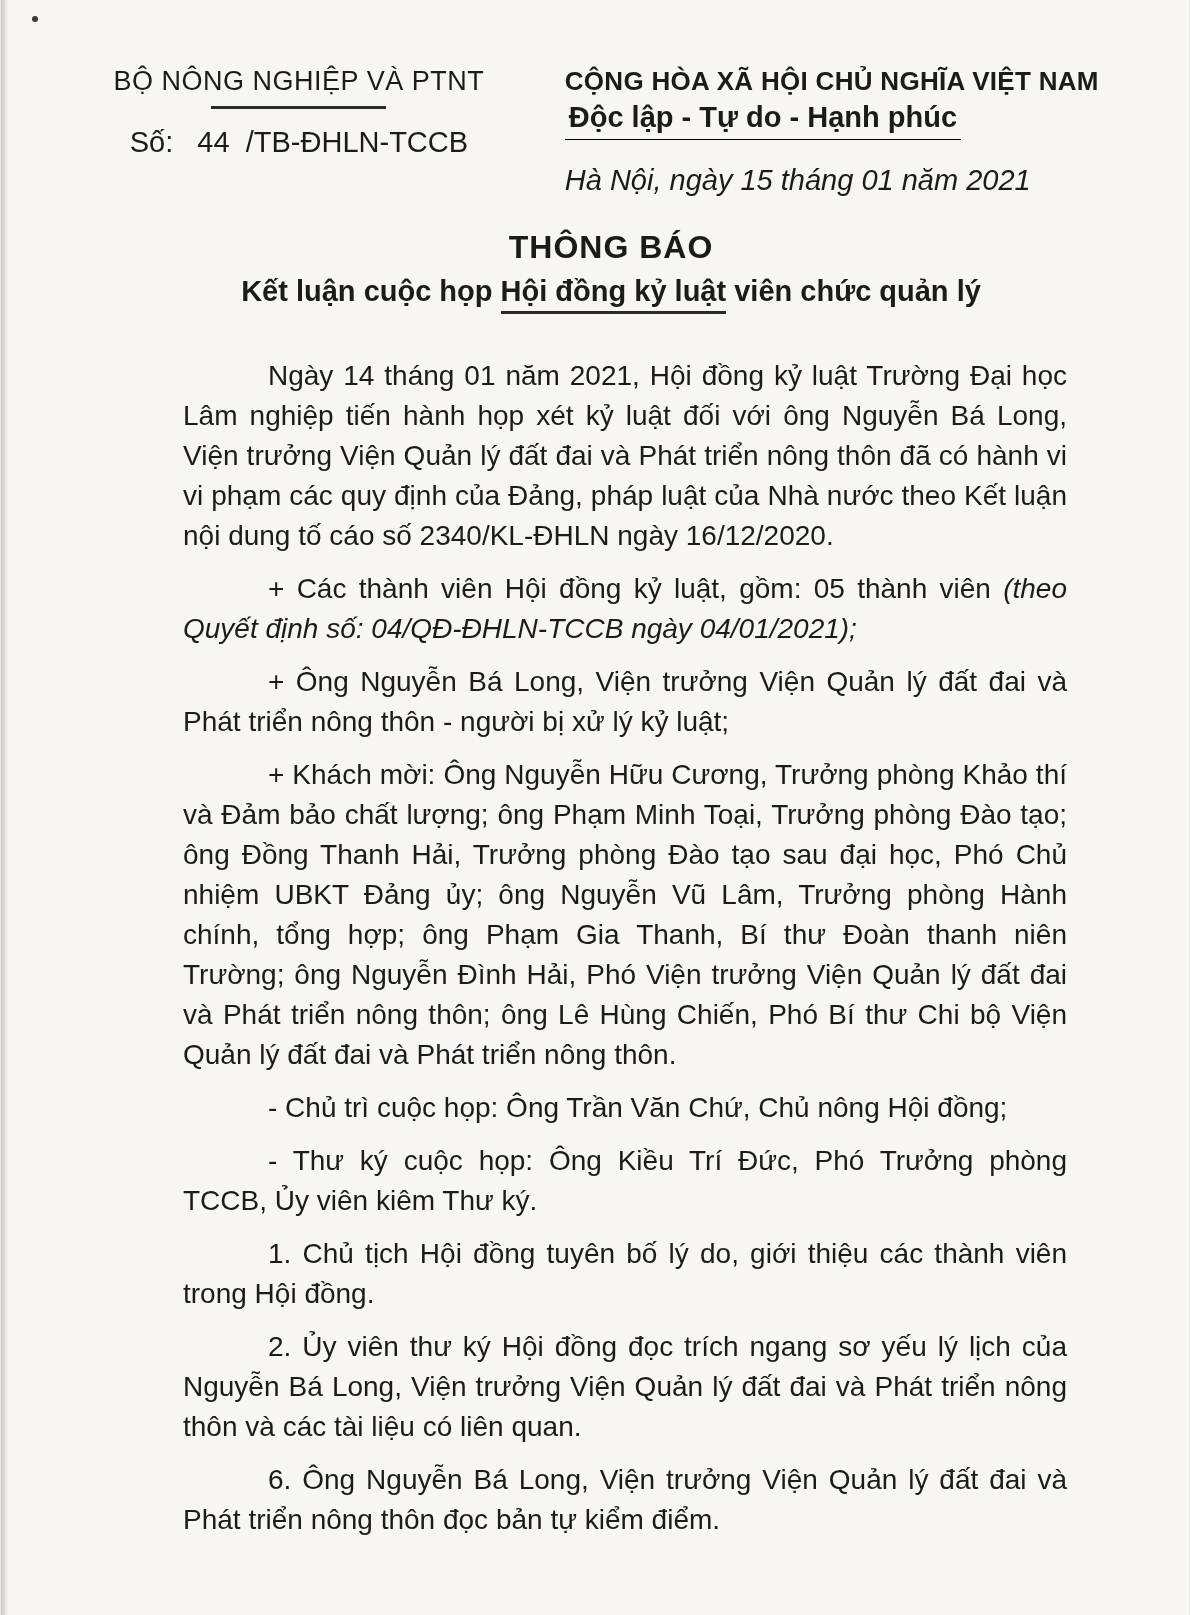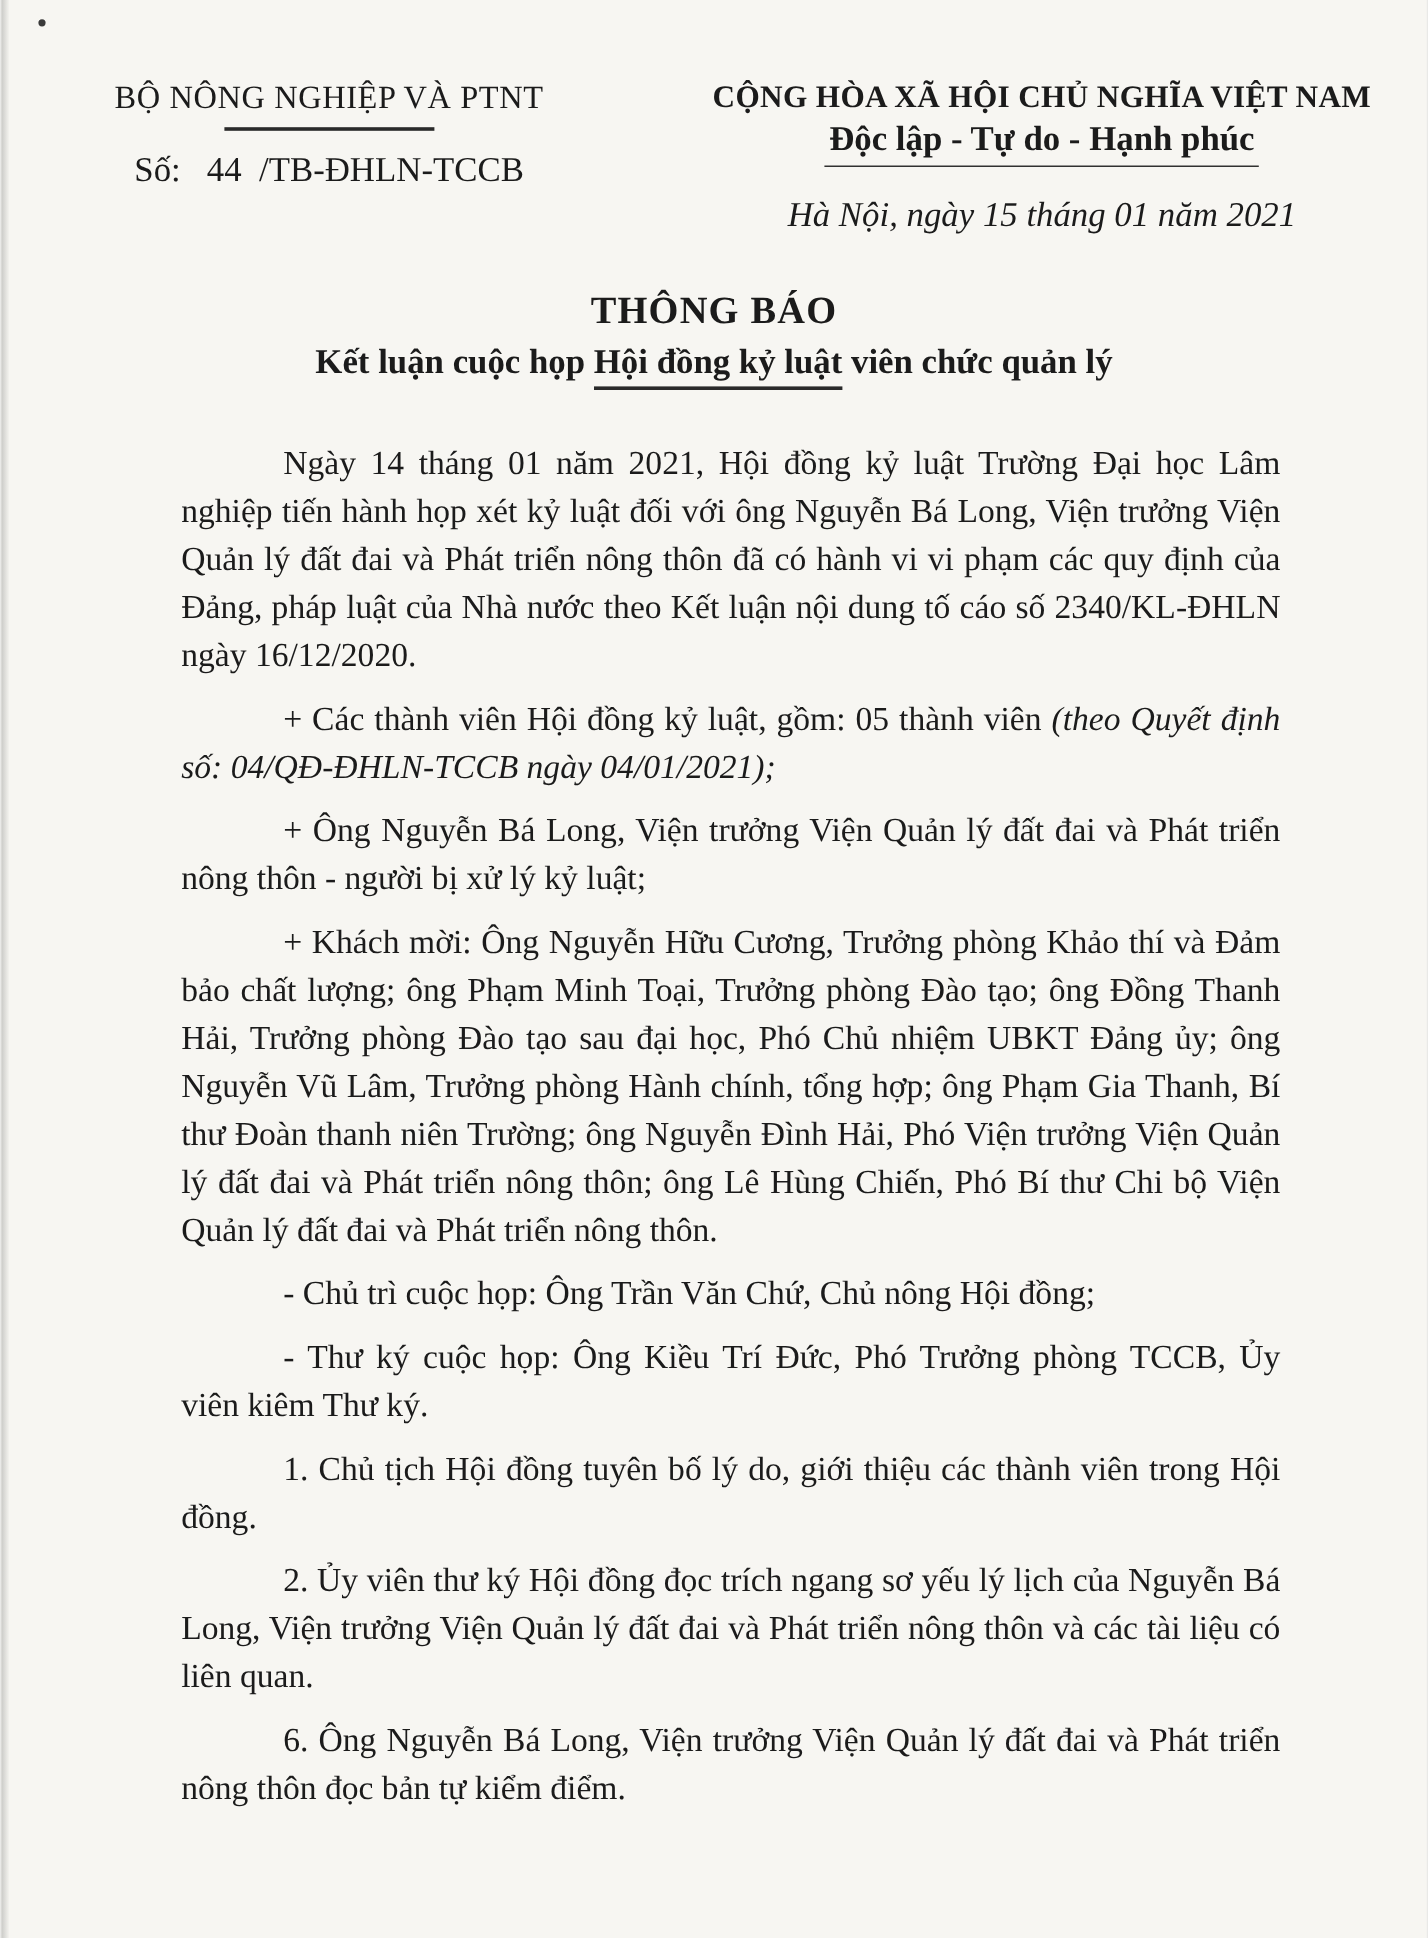--- a/index.html
+++ b/index.html
@@ -7,23 +7,24 @@
     padding: 0;
     background: #e9e9e7;
   }
   .page {
     position: relative;
     width: 1188px;
     height: 1615px;
     margin: 0 auto;
     background: #f7f6f2;
     color: #1b1b1b;
-    font-family: Liberation Serif, serif;
+    font-family: Liberation Sans, sans-serif;
     overflow: hidden;
     box-sizing: border-box;
+    padding-left: 32px;
   }
   .scan-left-edge {
     position: absolute;
     left: 0; top: 0; bottom: 0;
     width: 7px;
     background: linear-gradient(to right, #c9c9c6, rgba(247,246,242,0));
   }
   .scan-dot {
     position: absolute;
     left: 31px; top: 16px;
@@ -34,21 +35,21 @@
   .header {
     display: flex;
     padding-top: 66px;
   }
   .header-left {
     width: 46%;
     text-align: center;
   }
   .header-right {
     width: 54%;
-    text-align: center;
+    text-align: left;
   }
   .ministry {
     font-size: 27px;
     letter-spacing: 0.5px;
   }
   .university {
     font-size: 27px;
     font-weight: bold;
     letter-spacing: 0.5px;
     margin-top: 3px;
@@ -77,21 +78,21 @@
     padding: 0 4px 5px 4px;
     border-bottom: 1px solid #000000;
   }
   .place-date {
     font-size: 29px;
     font-style: italic;
     margin-top: 24px;
   }
   .title-block {
     text-align: center;
-    margin-top: 44px;
+    margin-top: 32px;
   }
   .doc-title {
     font-size: 32px;
     font-weight: bold;
     letter-spacing: 1px;
   }
   .doc-subtitle {
     font-size: 29px;
     font-weight: bold;
     margin-top: 9px;

